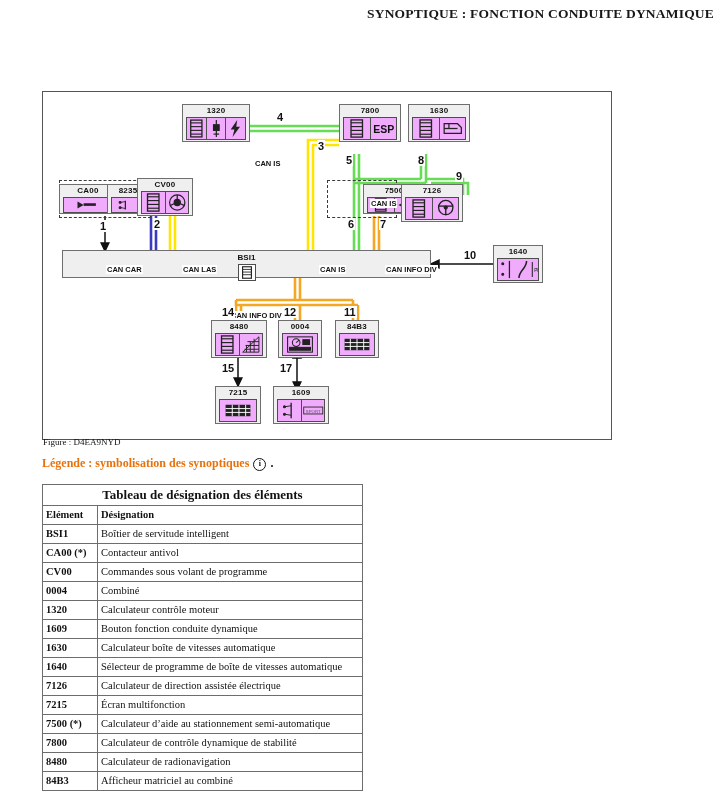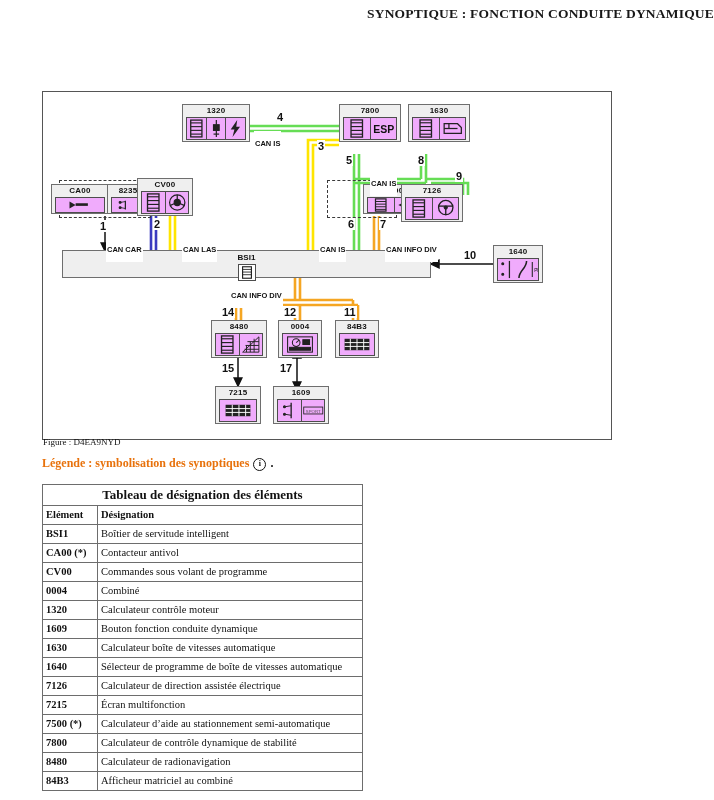--- a/index.html
+++ b/index.html
@@ -52,21 +52,22 @@
     font-family:"Liberation Sans", sans-serif;font-size:8px;font-weight:bold;
   }
   #bsi-icon{
     position:absolute;left:50%;margin-left:-9px;top:13px;width:18px;height:17px;
     background:#fff;border:1px solid #4d4d4d;box-sizing:border-box;
   }
   
   .bus-label{
     position:absolute;font-family:"Liberation Sans", sans-serif;font-size:7.5px;
     font-weight:bold;color:#111;white-space:nowrap;z-index:7;background:#fff;
-    padding:8px 1px;
+    padding:0 1px;
+    margin-top:28px;
   }
   .num{
     position:absolute;font-family:"Liberation Sans", sans-serif;font-size:11px;
     font-weight:bold;color:#111;z-index:7;background:#fff;padding:0 1px;
   }
   
   #figure-caption{
     position:absolute;left:43px;top:437px;
     font-family:"Liberation Serif", serif;font-size:9px;color:#111;
   }
@@ -261,21 +262,21 @@
             <g stroke="#222" stroke-width="1.3" fill="none">
               <path d="M3,6 h14 l4,4 v6 h-18 z"></path>
               <path d="M3,11 h14"></path>
               <path d="M8,6 v5"></path>
             </g>
           </svg>
       </div>
     </div>
   </div>
 
-  <div class="module" style="left:8px;top:92px;width:58px;height:30px;">
+  <div class="module" style="left:16px;top:92px;width:58px;height:30px;">
     <div class="mod-label">CA00</div>
     <div class="mod-icons" style="height:16px;">
       <div class="cell">
         <svg width="100%" height="100%" viewBox="0 0 34 16">
             <g fill="#222">
               <polygon points="5,4 5,12 12,8"></polygon>
               <rect x="12" y="6" width="14" height="3"></rect>
             </g>
           </svg>
       </div>

